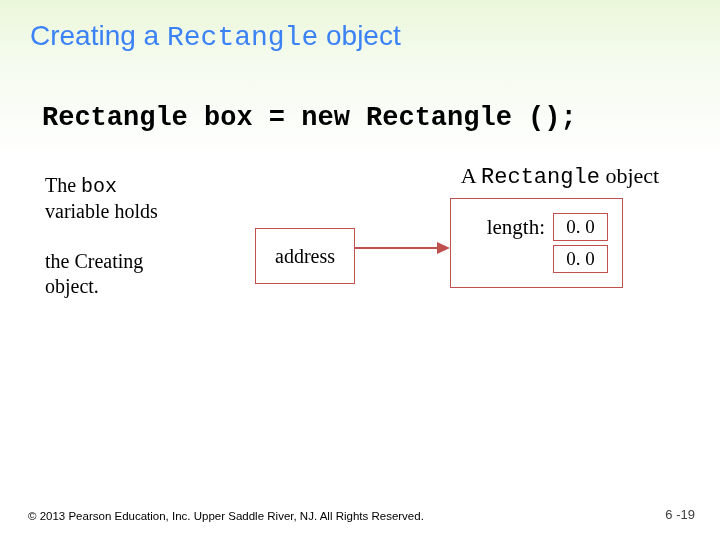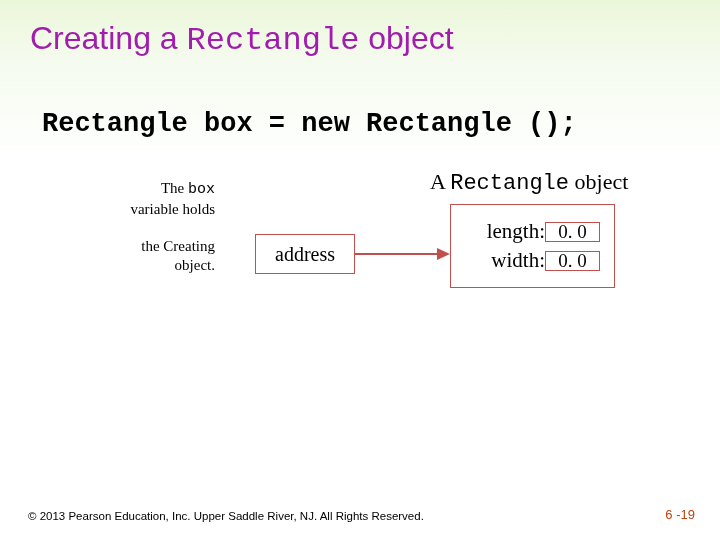--- a/index.html
+++ b/index.html
@@ -17,22 +17,22 @@
     height: 160px;
     background: linear-gradient(to bottom, #ebf7d9 0%, #f5fbef 40%, #ffffff 100%);
     z-index: 0;
   }
   .content {
     position: relative;
     z-index: 1;
     padding: 20px 30px;
   }
   .title {
-    font-size: 32px;
-    color: #a21caf;
+    font-size: 28px;
+    color: #3b82f6;
     font-weight: normal;
     margin-bottom: 50px;
   }
   .title .mono { font-family: "Courier New", Courier, monospace; }
   .code-line {
     font-family: "Courier New", Courier, monospace;
     font-size: 27px;
     font-weight: bold;
     color: #000;
     margin-bottom: 40px;
@@ -41,72 +41,72 @@
   .diagram {
     position: relative;
     height: 200px;
   }
   .caption-left {
     position: absolute;
     left: 15px;
     top: 0;
     width: 170px;
     font-family: "Times New Roman", Times, serif;
-    font-size: 15px;
-    text-align: right;
+    font-size: 20px;
+    text-align: left;
     line-height: 1.25;
   }
   .caption-left .mono { font-family: "Courier New", Courier, monospace; }
   .address-box {
     position: absolute;
     left: 225px;
     top: 55px;
     width: 100px;
-    height: 40px;
+    height: 56px;
     border: 1.5px solid #c0504d;
     font-family: "Times New Roman", Times, serif;
     font-size: 20px;
     display: flex;
     align-items: center;
     justify-content: center;
   }
   .caption-right {
     position: absolute;
     left: 400px;
     top: -10px;
     font-family: "Times New Roman", Times, serif;
     font-size: 22px;
     width: 260px;
-    text-align: left;
+    text-align: center;
   }
   .caption-right .mono { font-family: "Courier New", Courier, monospace; }
   .object-box {
     position: absolute;
     left: 420px;
     top: 25px;
     border: 1.5px solid #c0504d;
     padding: 10px 14px;
   }
   .obj-row {
     display: flex;
     align-items: center;
     justify-content: flex-end;
-    gap: 0;
+    gap: 8px;
     margin: 4px 0;
   }
   .obj-label {
     font-family: "Times New Roman", Times, serif;
     font-size: 21px;
     width: 80px;
     text-align: right;
   }
   .obj-value {
     border: 1.5px solid #c0504d;
     width: 55px;
-    height: 20px;
+    height: 28px;
     font-family: "Times New Roman", Times, serif;
     font-size: 19px;
     display: flex;
     align-items: center;
     justify-content: center;
   }
   .arrow-svg {
     position: absolute;
     left: 325px;
     top: 65px;
@@ -118,21 +118,21 @@
     bottom: 18px;
     left: 28px;
     font-size: 11.5px;
     color: #000;
   }
   .footer-right {
     position: absolute;
     bottom: 18px;
     right: 25px;
     font-size: 13px;
-    color: #c2410c;
+    color: #404040;
   }
 </style>
 </head>
 <body>
 
 <div class="gradient-bg"></div>
 
 <div class="content">
 
   <h1 class="title">
@@ -163,21 +163,20 @@
     <div class="caption-right">
       <span>A </span><span class="mono">Rectangle</span><span> object</span>
     </div>
 
     <div class="object-box">
       <div class="obj-row">
         <div class="obj-label">length:</div>
         <div class="obj-value">0. 0</div>
       </div>
       <div class="obj-row">
-        <div class="obj-label">width:</div>
         <div class="obj-value">0. 0</div>
       </div>
     </div>
 
   </div>
 
 </div>
 
 <div class="footer-left">© 2013 Pearson Education, Inc. Upper Saddle River, NJ. All Rights Reserved.</div>
 <div class="footer-right">6 -19</div>

